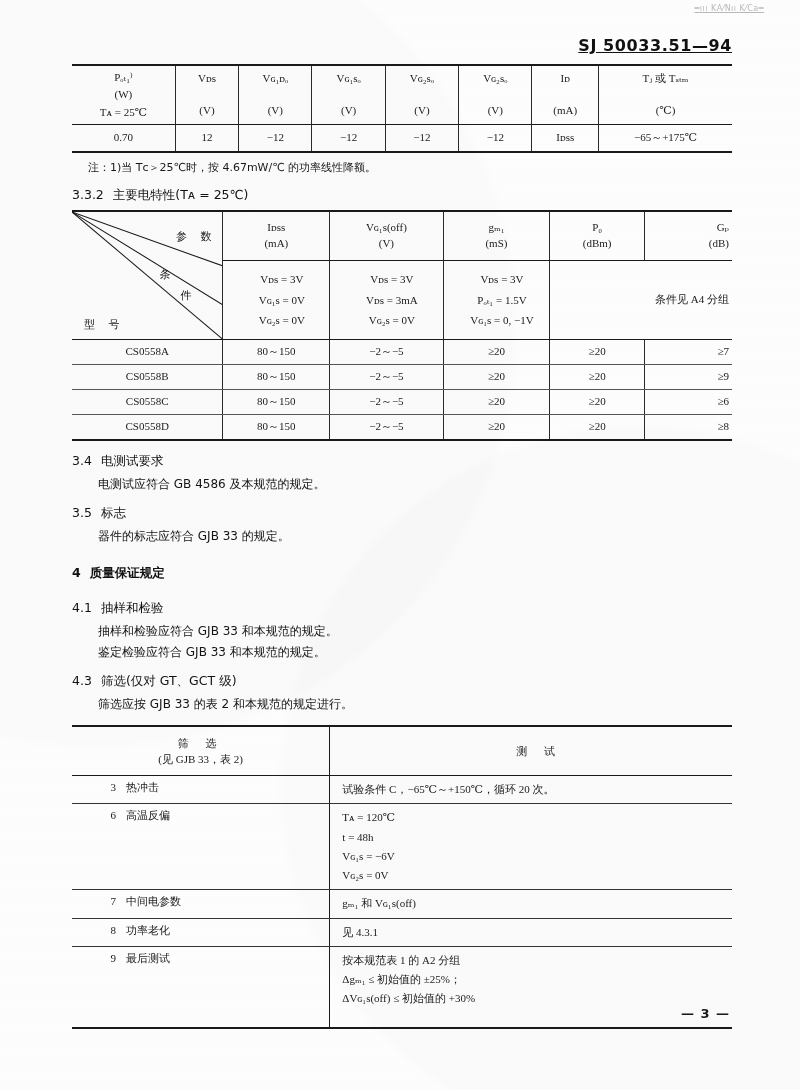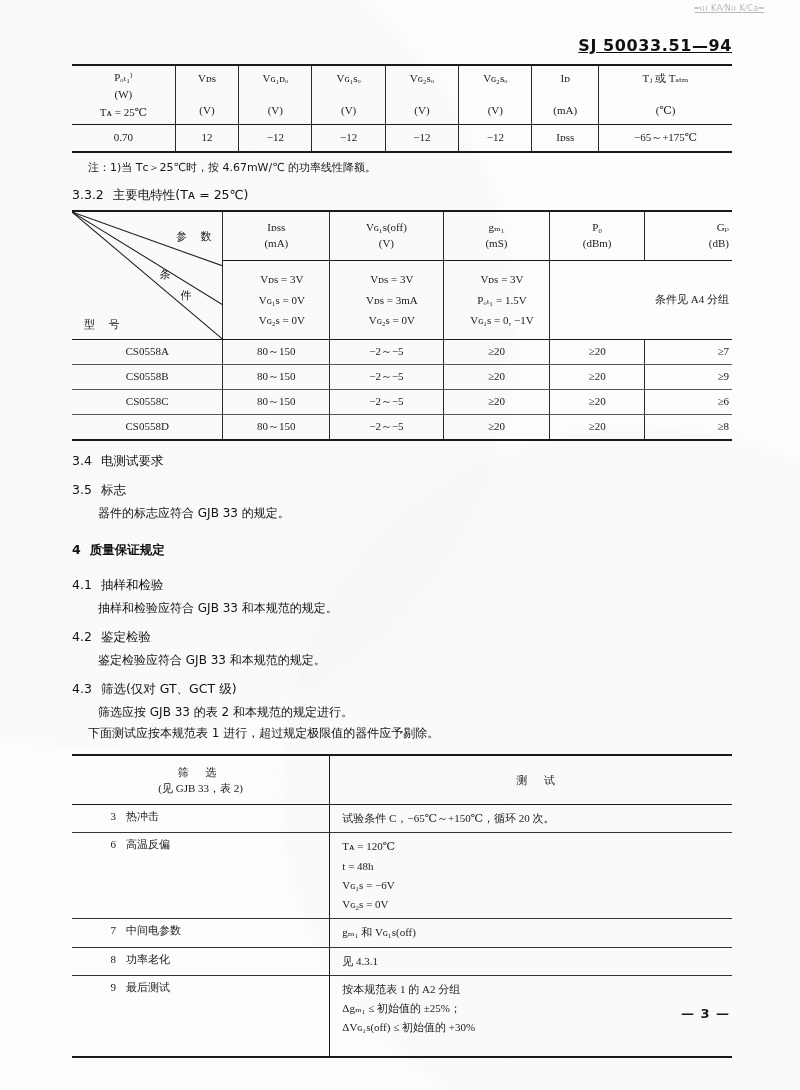--- a/index.html
+++ b/index.html
@@ -392,45 +392,42 @@
         <td>≥20</td>
         <td>≥20</td>
         <td>≥8</td>
       </tr>
     </tbody>
       </table>
 
     <div class="sec-head">
       <span class="num">3.4</span><span>电测试要求</span>
     </div>
+    <div class="body-line">电测试应符合 GB 4586 及本规范的规定。</div>
 
     <div class="sec-head">
       <span class="num">3.5</span><span>标志</span>
     </div>
     <div class="body-line">器件的标志应符合 GJB 33 的规定。</div>
 
     <div class="sec-head bold" style="margin-top:20px">
       <span class="num">4</span><span>质量保证规定</span>
     </div>
 
     <div class="sec-head" style="margin-top:18px">
       <span class="num">4.1</span><span>抽样和检验</span>
     </div>
     <div class="body-line">抽样和检验应符合 GJB 33 和本规范的规定。</div>
 
-    <div class="sec-head">
-      <span class="num">4.2</span><span>鉴定检验</span>
-    </div>
     <div class="body-line">鉴定检验应符合 GJB 33 和本规范的规定。</div>
 
     <div class="sec-head">
       <span class="num">4.3</span><span>筛选(仅对 GT、GCT 级)</span>
     </div>
     <div class="body-line">筛选应按 GJB 33 的表 2 和本规范的规定进行。</div>
-    <div class="body-line" style="margin-left:16px">下面测试应按本规范表 1 进行，超过规定极限值的器件应予剔除。</div>
 
     <table class="tbl-screen" style="margin-top:12px">
       <tbody>
           <tr class="hdr">
         <td class="c-left" style="width:40%">
           <div class="sp">筛 选</div>
           <div>(见 GJB 33，表 2)</div>
         </td>
         <td class="c-right" style="width:60%; text-align:center;">
           <span class="sp">测 试</span>

